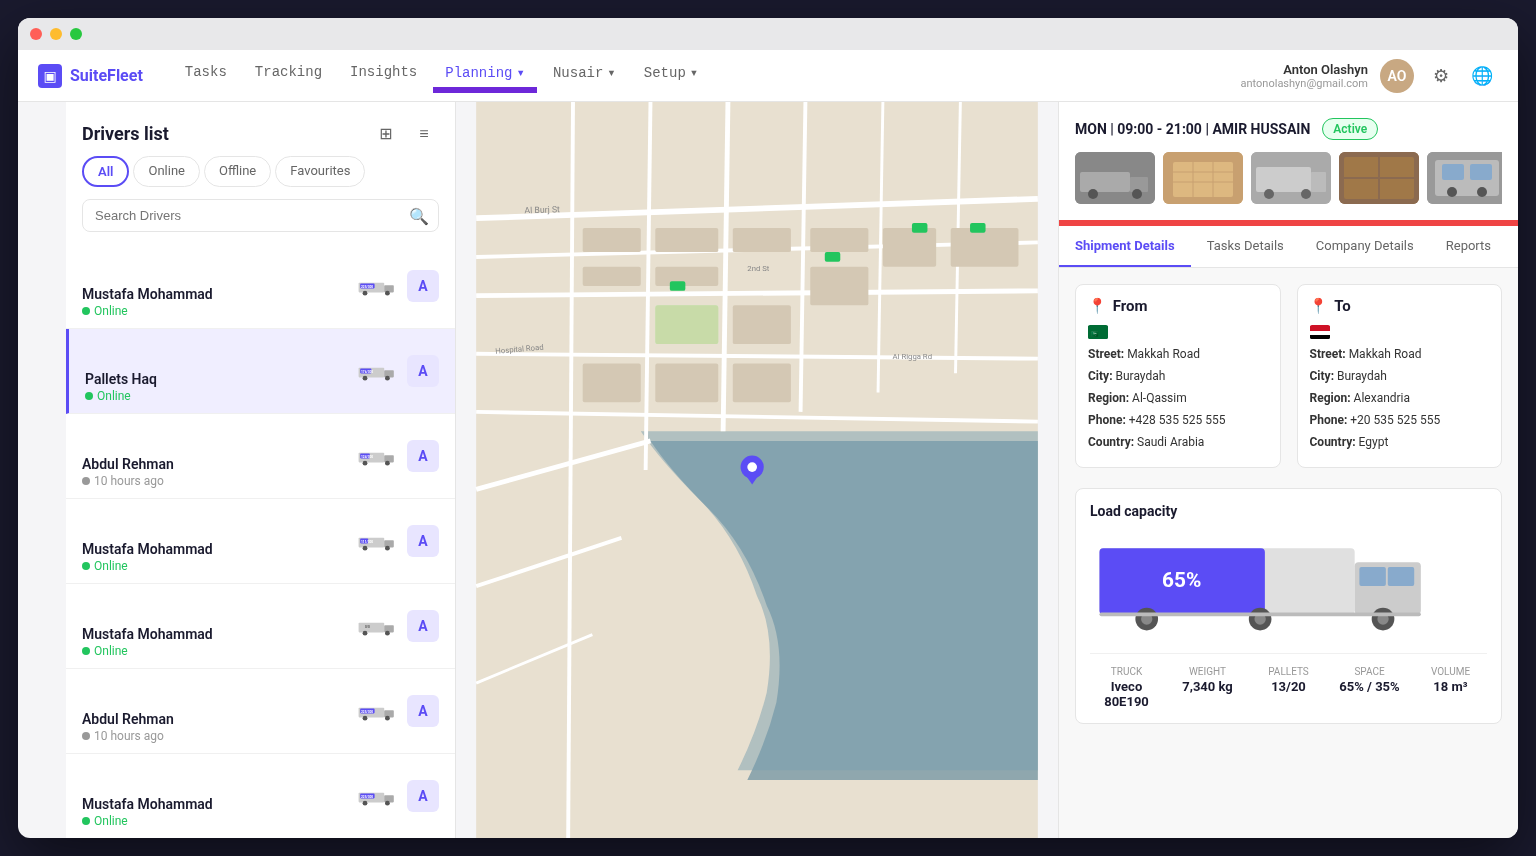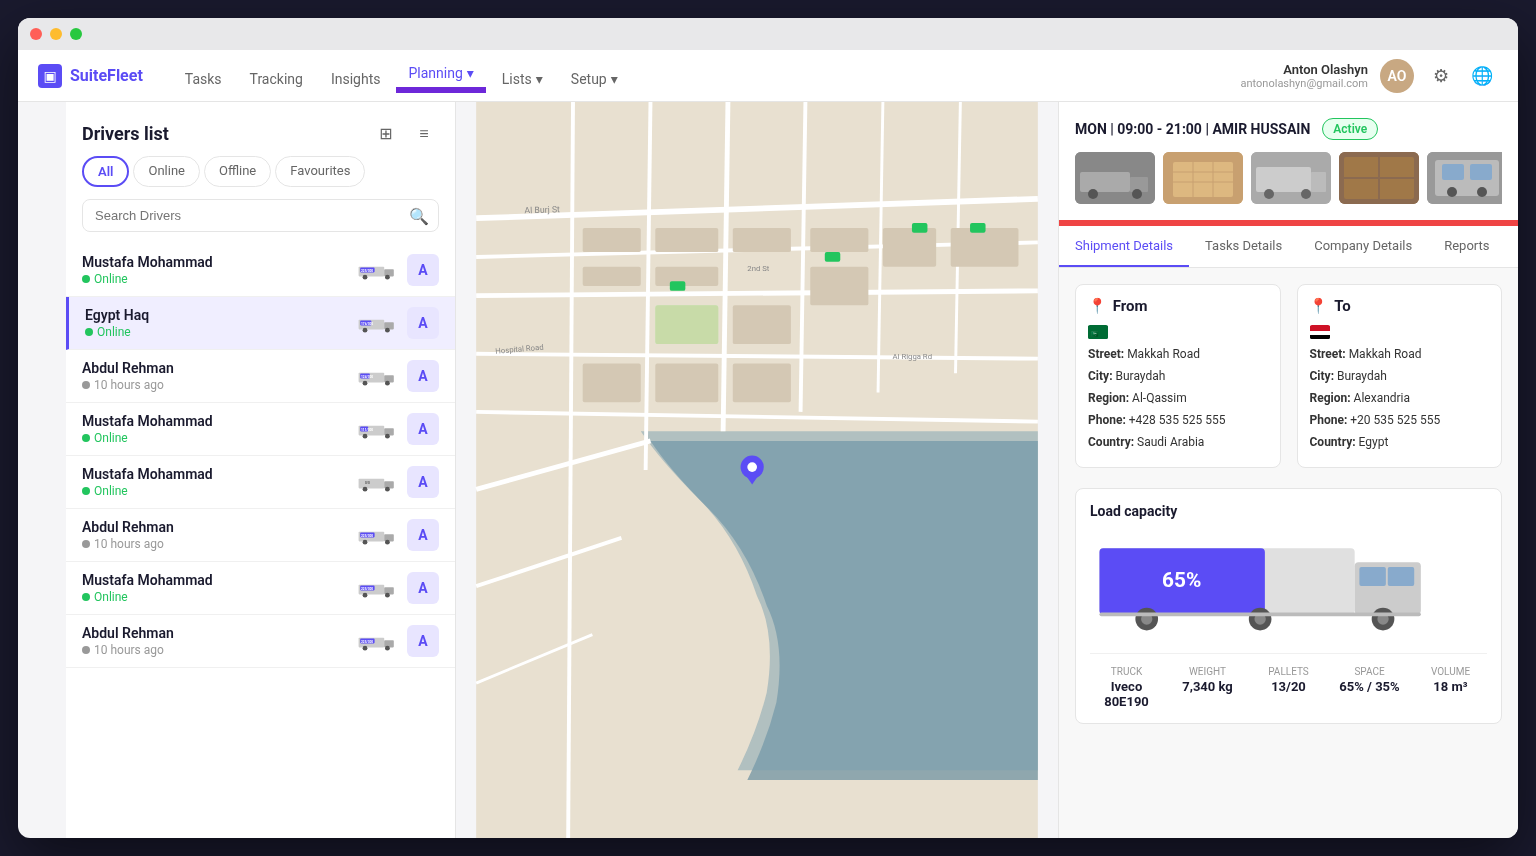--- a/index.html
+++ b/index.html
@@ -62,23 +62,24 @@
       color: white;
       font-size: 14px;
     }
     .logo-text {
       font-weight: 700;
       font-size: 16px;
       color: #5b4cf5;
     }
     .nav-items {
       display: flex;
-      align-items: flex-end;
+      align-items: flex-start;
       gap: 4px;
       flex: 1;
+      font-family: Liberation Mono, monospace;
     }
     .nav-item {
       padding: 6px 12px;
       font-size: 14px;
       color: #666;
       cursor: pointer;
       border-radius: 6px;
       display: flex;
       align-items: center;
       gap: 4px;
@@ -185,21 +186,21 @@
       align-items: center;
       padding: 10px 16px;
       border-bottom: 1px solid #f0f0f0;
       cursor: pointer;
       gap: 10px;
     }
     .driver-item.selected {
       background: #f0eeff;
       border-left: 3px solid #5b4cf5;
     }
-    .driver-info { flex: 1; }
+    .driver-info { flex: 1; margin-top: 32px; }
     .driver-name { font-size: 14px; font-weight: 600; color: #1a1a2e; }
     .driver-status { font-size: 12px; display: flex; align-items: center; gap: 4px; margin-top: 2px; }
     .status-dot { width: 8px; height: 8px; border-radius: 50%; }
     .status-online { background: #22c55e; }
     .status-offline { background: #999; }
     .status-text-online { color: #22c55e; }
     .status-text-offline { color: #999; }
     .truck-badge {
       display: flex;
       align-items: center;
@@ -278,21 +279,21 @@
     .detail-tab {
       padding: 12px 16px;
       font-size: 13px;
       color: #666;
       cursor: pointer;
       border-bottom: 2px solid transparent;
     }
     .detail-tab.active {
       color: #5b4cf5;
       border-bottom: 2px solid #5b4cf5;
-      font-weight: 400;
+      font-weight: 700;
     }
     .detail-content {
       padding: 16px;
       flex: 1;
     }
     .from-to-grid {
       display: grid;
       grid-template-columns: 1fr 1fr;
       gap: 16px;
       margin-bottom: 20px;
@@ -381,21 +382,21 @@
     </div>
     <div class="nav-items">
       <div class="nav-item">Tasks</div>
       <div class="nav-item">Tracking</div>
       <div class="nav-item">Insights</div>
       <div class="nav-item active">
         <span>Planning</span>
         <span>▾</span>
       </div>
       <div class="nav-item">
-        <span>Lists</span>
+        <span>Nusair</span>
         <span>▾</span>
       </div>
       <div class="nav-item">
         <span>Setup</span>
         <span>▾</span>
       </div>
     </div>
     <div class="nav-right">
       <div class="user-info">
         <div class="user-name">Anton Olashyn</div>
@@ -448,21 +449,21 @@
               <circle cx="38" cy="21" r="3" fill="#555"></circle>
               <rect x="4" y="9" width="18" height="6" rx="1" fill="#5b4cf5"></rect>
               <text x="5" y="15" font-size="4" fill="white" font-weight="bold">225/300</text>
             </svg>
           </div>
           <div class="avatar-badge">A</div>
         </div>
 
         <div class="driver-item selected">
           <div class="driver-info">
-            <div class="driver-name">Egypt Haq</div>
+            <div class="driver-name">Pallets Haq</div>
             <div class="driver-status">
               <span class="status-dot status-online"></span>
               <span class="status-text-online">Online</span>
             </div>
           </div>
           <div class="truck-badge">
             <svg class="truck-svg" viewBox="0 0 50 24">
               <rect x="2" y="8" width="32" height="12" rx="1" fill="#ccc"></rect>
               <rect x="34" y="11" width="12" height="9" rx="1" fill="#aaa"></rect>
               <circle cx="10" cy="21" r="3" fill="#555"></circle>

